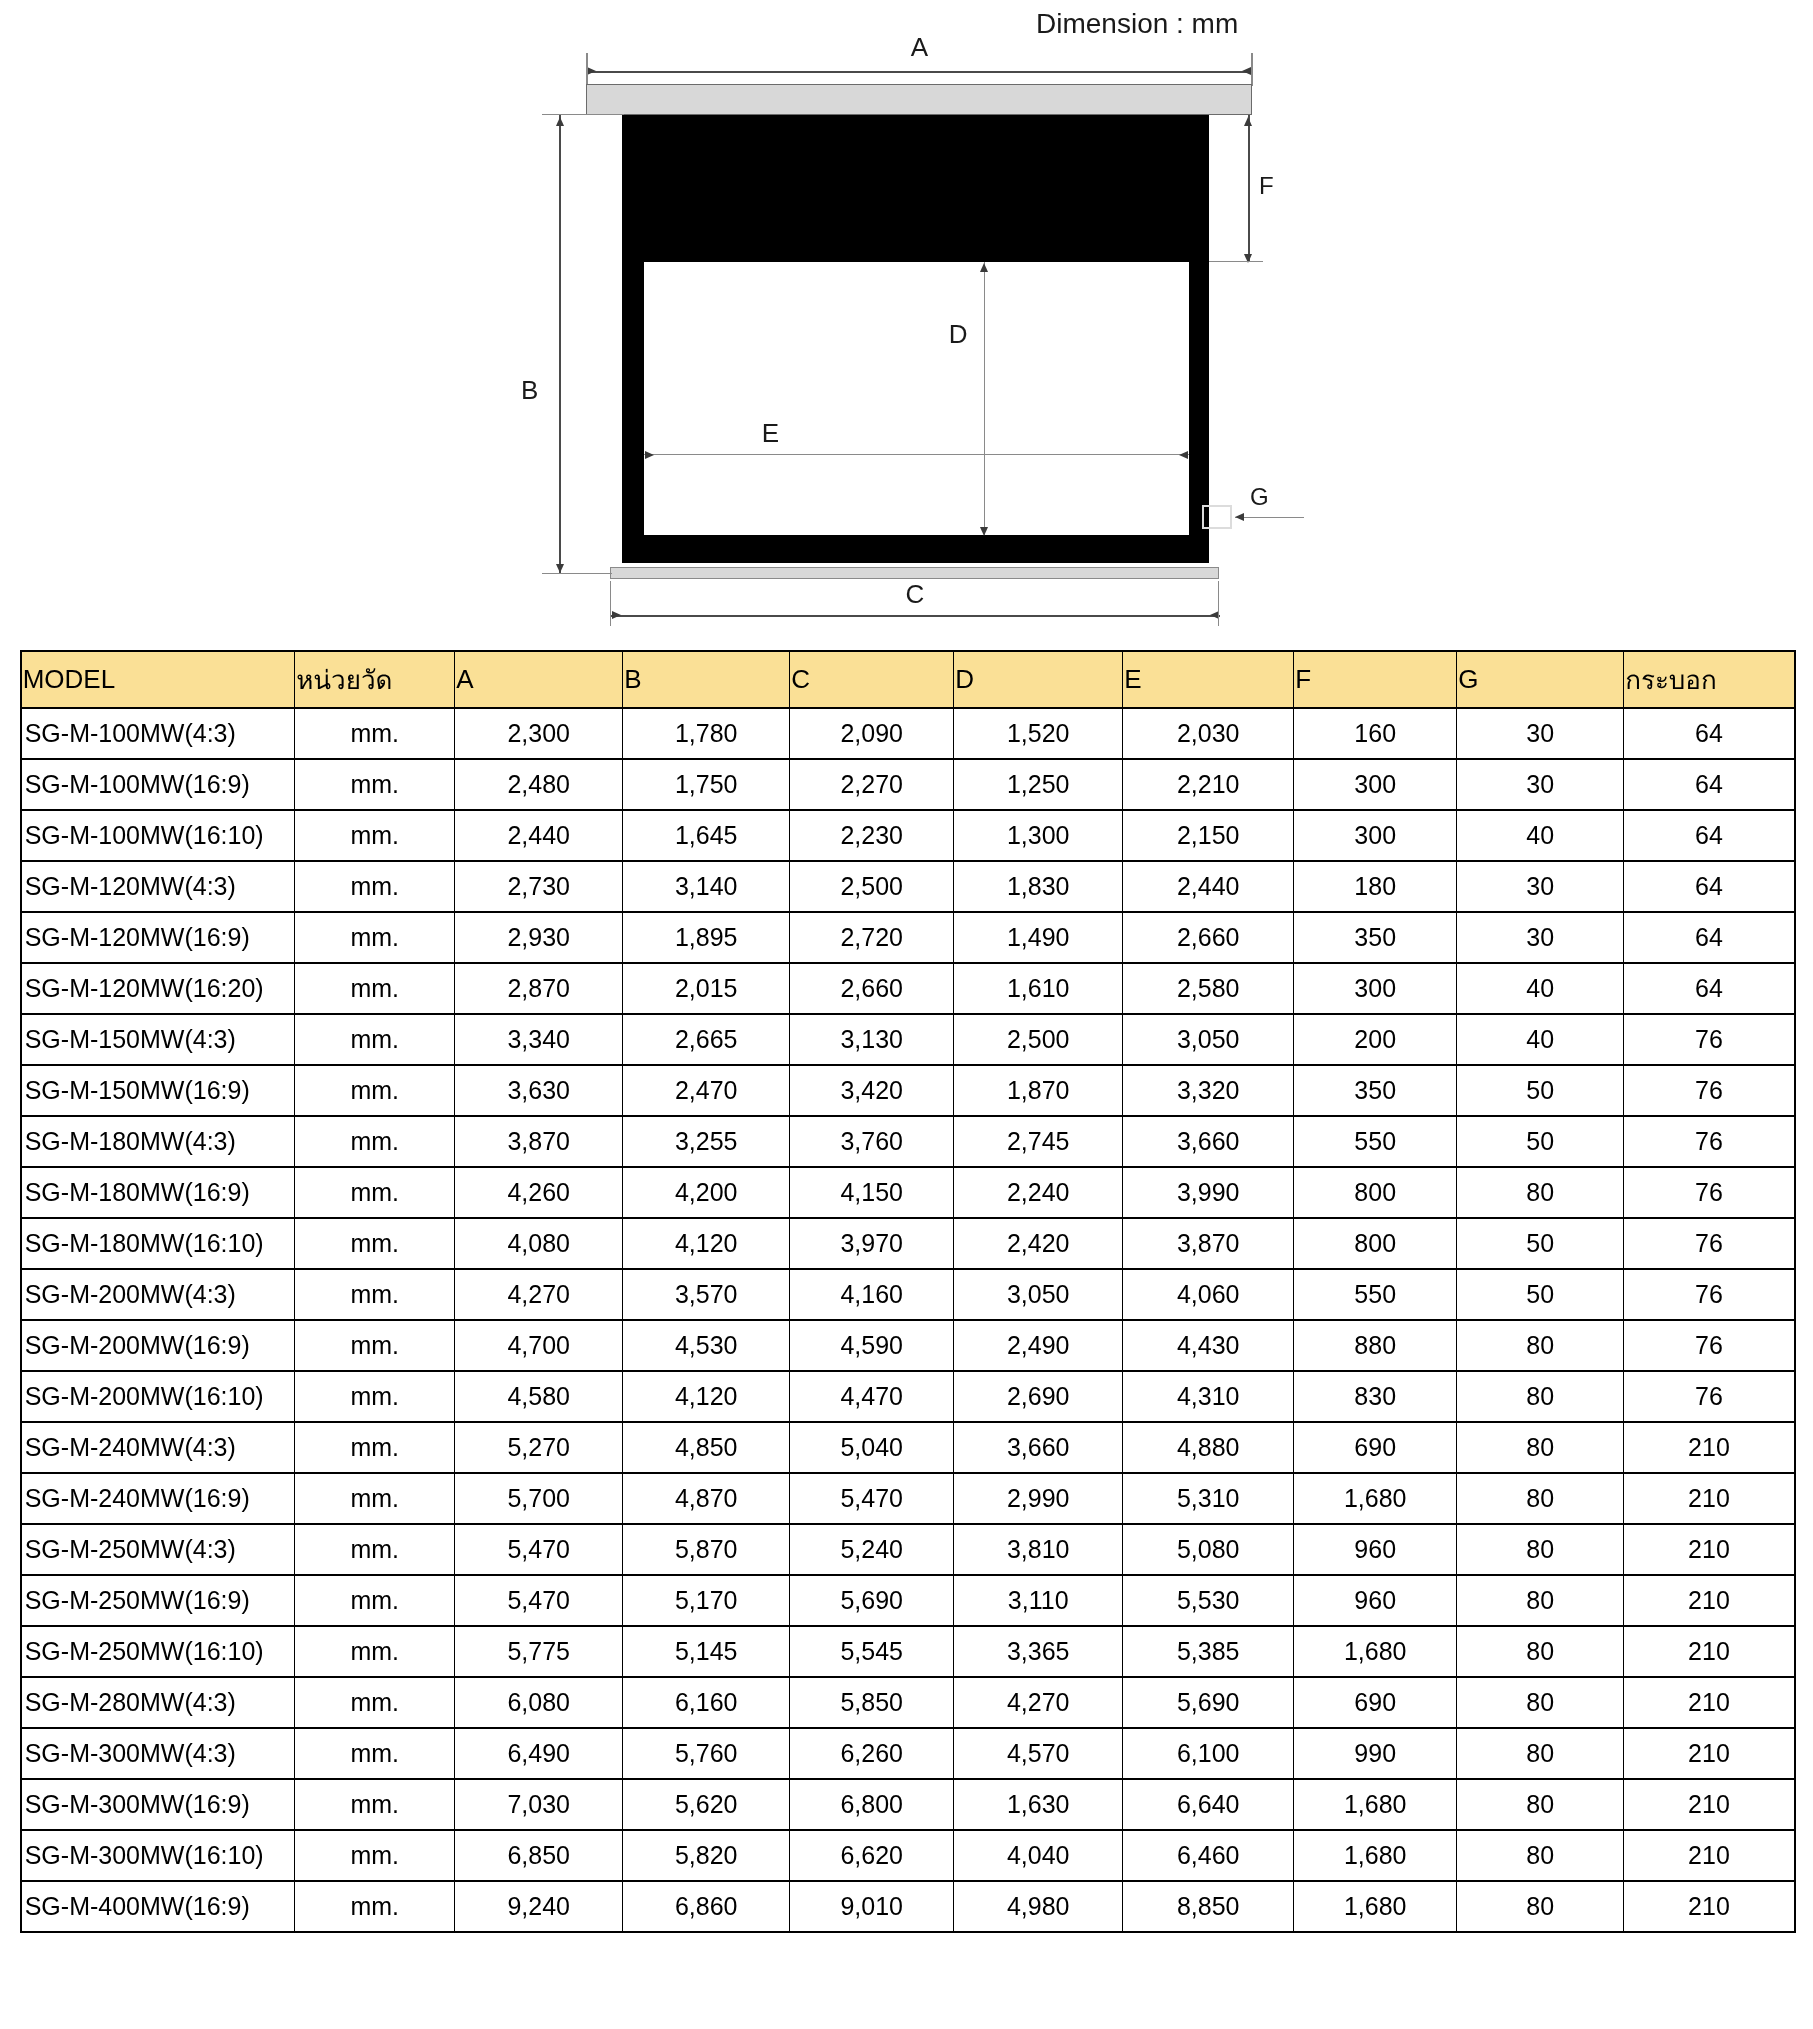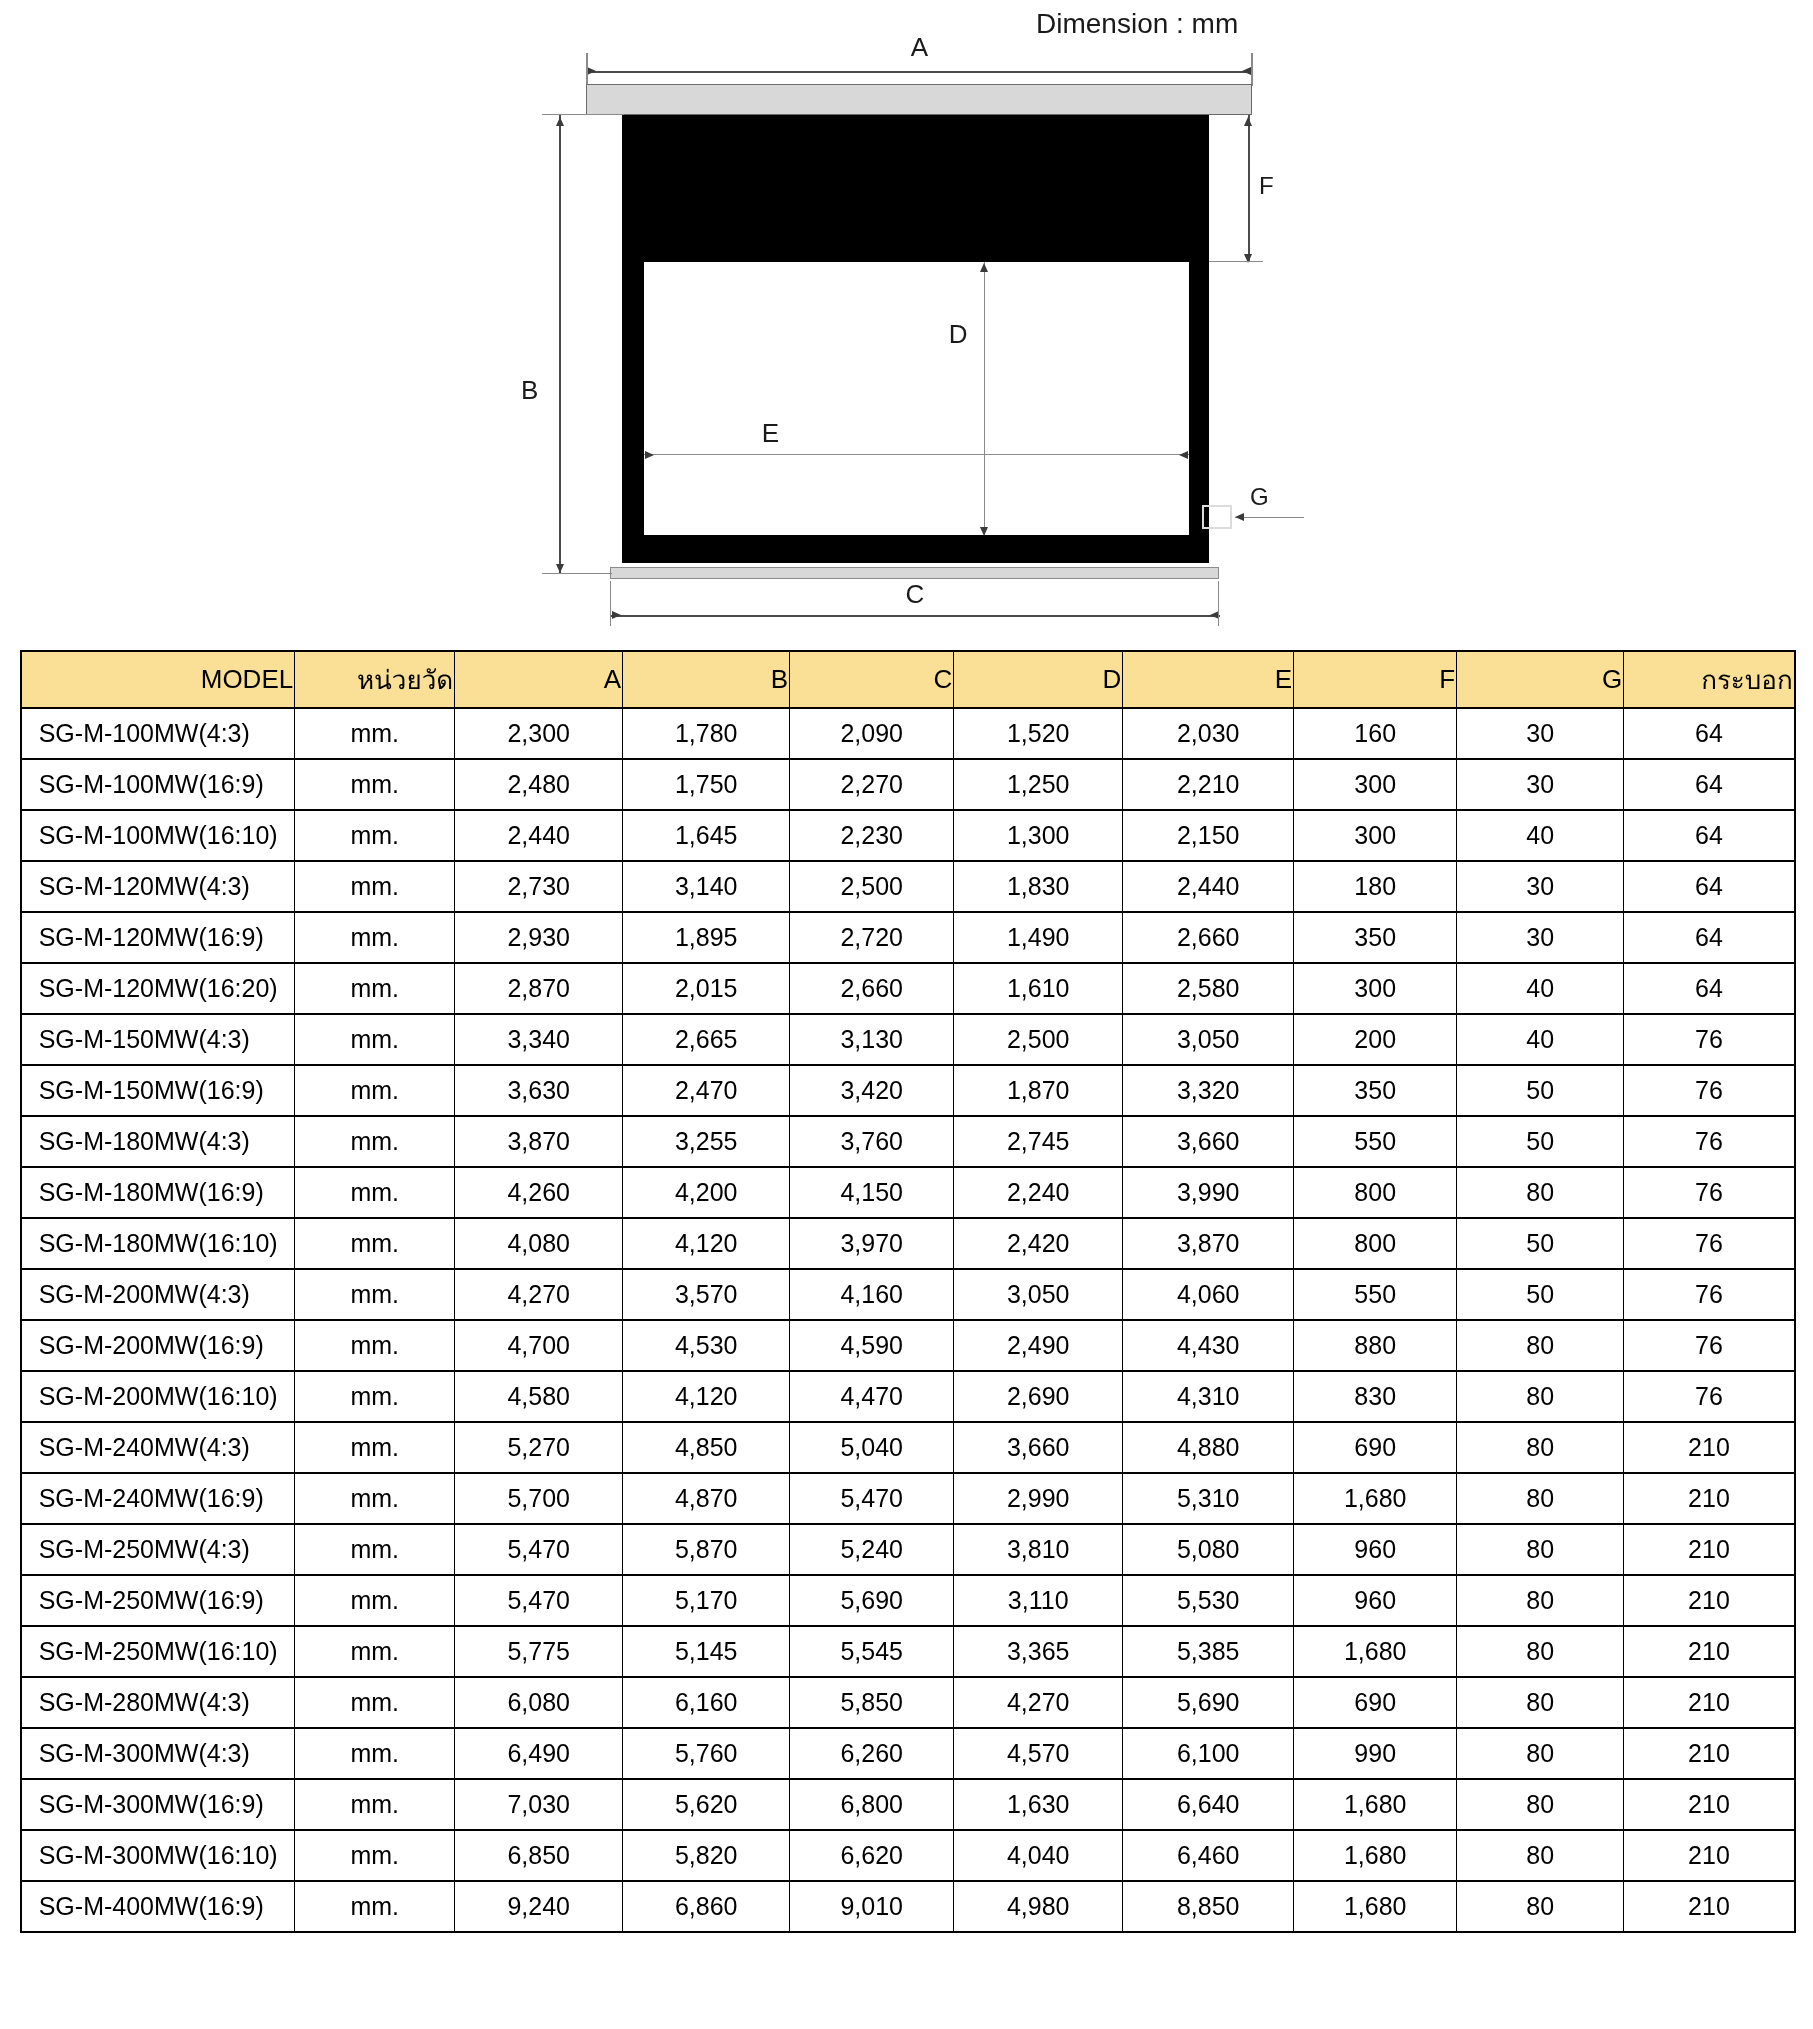--- a/index.html
+++ b/index.html
@@ -22,23 +22,23 @@
   .arr{position:absolute;width:0;height:0;border:4.7px solid transparent;}
   .arr.r{border-left:9.4px solid #3a3a3a;border-right:0;}
   .arr.l{border-right:9.4px solid #3a3a3a;border-left:0;}
   .arr.u{border-bottom:9.4px solid #3a3a3a;border-top:0;}
   .arr.d{border-top:9.4px solid #3a3a3a;border-bottom:0;}
   .on-white{background:#fff;padding:0 4.7px;}
 
   
   table.spec{border-collapse:collapse;table-layout:fixed;margin:3.7px 0 0 19.7px;width:1774px;border:2.8px solid #000;}
   table.spec th,table.spec td{border-style:solid;border-color:#000;border-width:2.8px 1.9px;overflow:hidden;white-space:nowrap;}
-  table.spec th{height:53px;font-weight:normal;font-size:26px;text-align:right;}
+  table.spec th{height:53px;font-weight:normal;font-size:26px;text-align:left;}
   table.spec td{height:47px;font-size:25px;text-align:center;}
-  table.spec td.model{text-align:left;padding-left:17px;}
+  table.spec td.model{text-align:left;padding-left:3px;}
 </style>
 </head>
 <body>
 
 <div class="page">
 
   <div class="diagram">
 
     <div class="dim-note">Dimension : mm</div>
 

